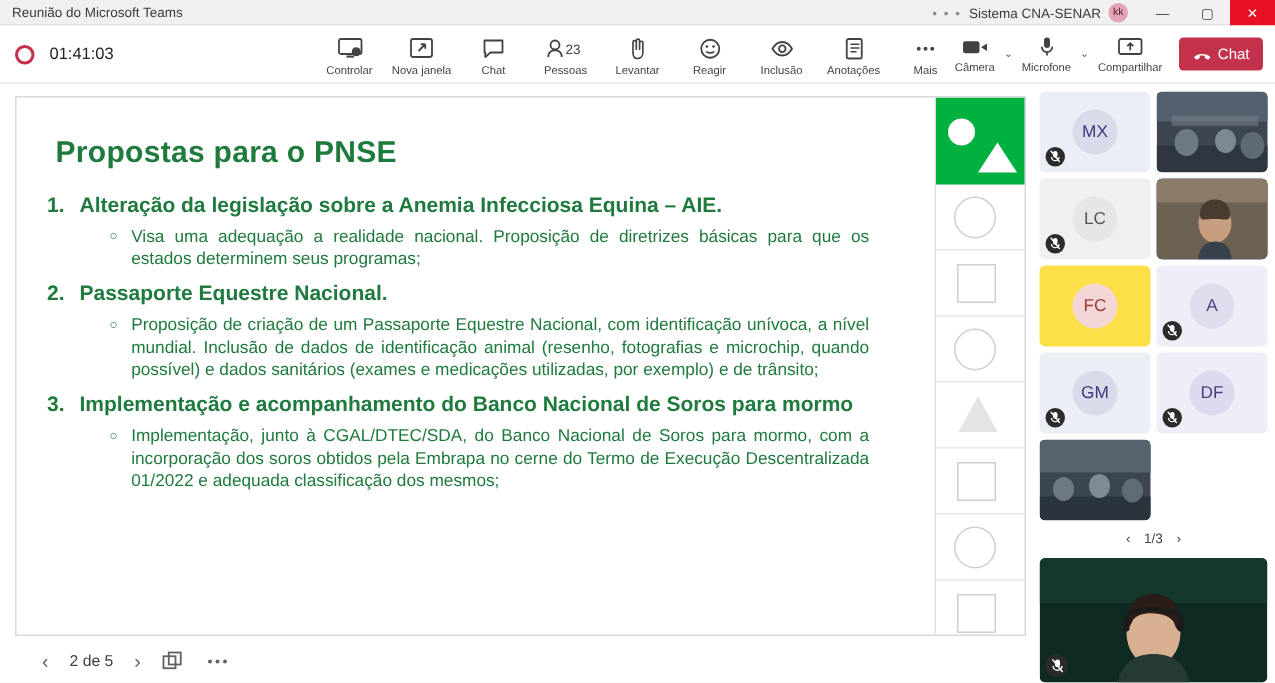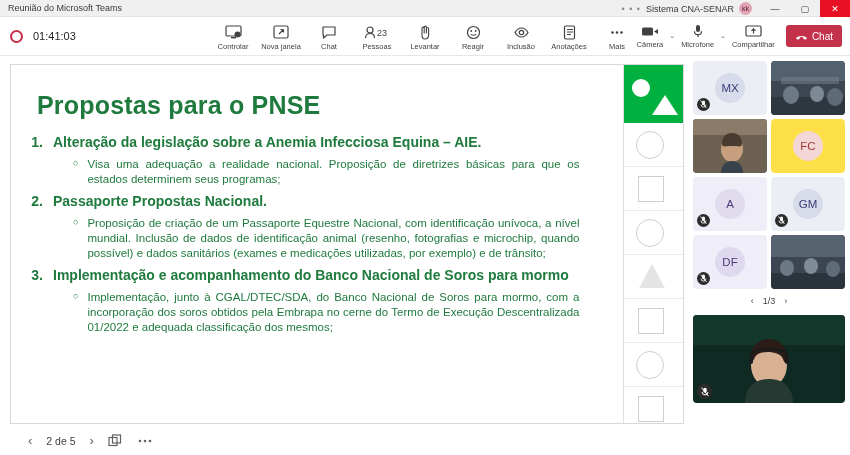--- a/index.html
+++ b/index.html
@@ -79,21 +79,21 @@
   
   .stage { position: relative; height: 399px; background: #ffffff; display: flex; }
   .slide-area {
     flex: 1; background: #ffffff; position: relative; padding: 8px 6px 0 10px;
   }
   .slide {
     position: relative; width: 100%; height: 360px; background: #ffffff;
     border: 1px solid #d8d8d8; overflow: hidden;
   }
   .slide-title {
-    color: #1f7a3d; font-size: 25px; font-weight: bold;
+    color: #1f7a3d; font-size: 20px; font-weight: bold;
     margin: 26px 0 0 26px; letter-spacing: 0.2px;
   }
   ol.points { list-style: none; margin: 14px 0 0 18px; }
   ol.points > li { margin-bottom: 6px; }
   .pt-row { display: flex; align-items: flex-start; gap: 10px; }
   .pt-num { color: #1f7a3d; font-size: 14px; font-weight: bold; min-width: 14px; text-align: right; }
   .pt-text { color: #1f7a3d; font-size: 14px; font-weight: bold; line-height: 1.25; }
   .sub-row { display: flex; align-items: flex-start; gap: 9px; margin: 5px 0 0 44px; }
   .sub-bullet { color: #1f7a3d; font-size: 9px; line-height: 1.5; }
   .sub-text {
@@ -363,21 +363,21 @@
               <span class="pt-text">Alteração da legislação sobre a Anemia Infecciosa Equina – AIE.</span>
             </div>
             <div class="sub-row">
               <span class="sub-bullet">○</span>
               <span class="sub-text">Visa uma adequação a realidade nacional. Proposição de diretrizes básicas para que os estados determinem seus programas;</span>
             </div>
           </li>
           <li>
             <div class="pt-row">
               <span class="pt-num">2.</span>
-              <span class="pt-text">Passaporte Propostas Nacional.</span>
+              <span class="pt-text">Passaporte Equestre Nacional.</span>
             </div>
             <div class="sub-row">
               <span class="sub-bullet">○</span>
               <span class="sub-text">Proposição de criação de um Passaporte Equestre Nacional, com identificação unívoca, a nível mundial. Inclusão de dados de identificação animal (resenho, fotografias e microchip, quando possível) e dados sanitários (exames e medicações utilizadas, por exemplo) e de trânsito;</span>
             </div>
           </li>
           <li>
             <div class="pt-row">
               <span class="pt-num">3.</span>
               <span class="pt-text">Implementação e acompanhamento do Banco Nacional de Soros para mormo</span>
@@ -432,20 +432,30 @@
               <rect y="36" width="78" height="18" fill="#2e3740"></rect>
               <ellipse cx="20" cy="34" rx="8" ry="9" fill="#6d7a84"></ellipse>
               <ellipse cx="46" cy="33" rx="7" ry="8" fill="#7c8892"></ellipse>
               <ellipse cx="64" cy="36" rx="8" ry="9" fill="#5e6b76"></ellipse>
               <rect x="10" y="16" width="58" height="7" fill="#76838d" opacity="0.5"></rect>
             </svg>
           </div>
         </div>
 
 
+        <div class="tile" style="background:#f0f0f0">
+          <div class="initials" style="background:#e6e6e6;color:#555555">LC</div>
+          <div class="mute-badge">
+            <svg width="7" height="9" viewBox="0 0 7 9">
+                <rect x="2" y="0.6" width="3" height="4.6" rx="1.5" fill="#fff"></rect>
+                <path d="M1 4.6a2.5 2.5 0 0 0 5 0" fill="none" stroke="#fff" stroke-width="0.9"></path>
+                <path d="M0.5 0.5 L6.5 8" stroke="#fff" stroke-width="0.9"></path>
+              </svg>
+          </div>
+        </div>
 
         <div class="tile active">
           <div class="photo">
             <svg width="78" height="54" viewBox="0 0 78 54" preserveAspectRatio="none">
               <rect width="78" height="54" fill="#6d6152"></rect>
               <rect x="0" y="0" width="78" height="16" fill="#8a7c68"></rect>
               <ellipse cx="39" cy="30" rx="11" ry="13" fill="#c89f7e"></ellipse>
               <path d="M39 14c7 0 10 5 10 10s-3 3-10 3-10 2-10-3 3-10 10-10z" fill="#4a3b30"></path>
               <path d="M28 54c0-8 5-12 11-12s11 4 11 12z" fill="#37424d"></path>
             </svg>

